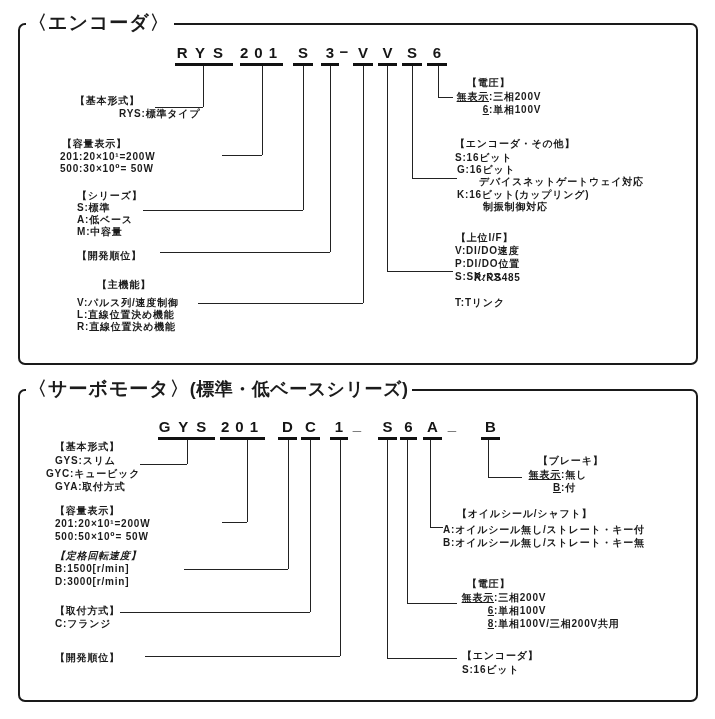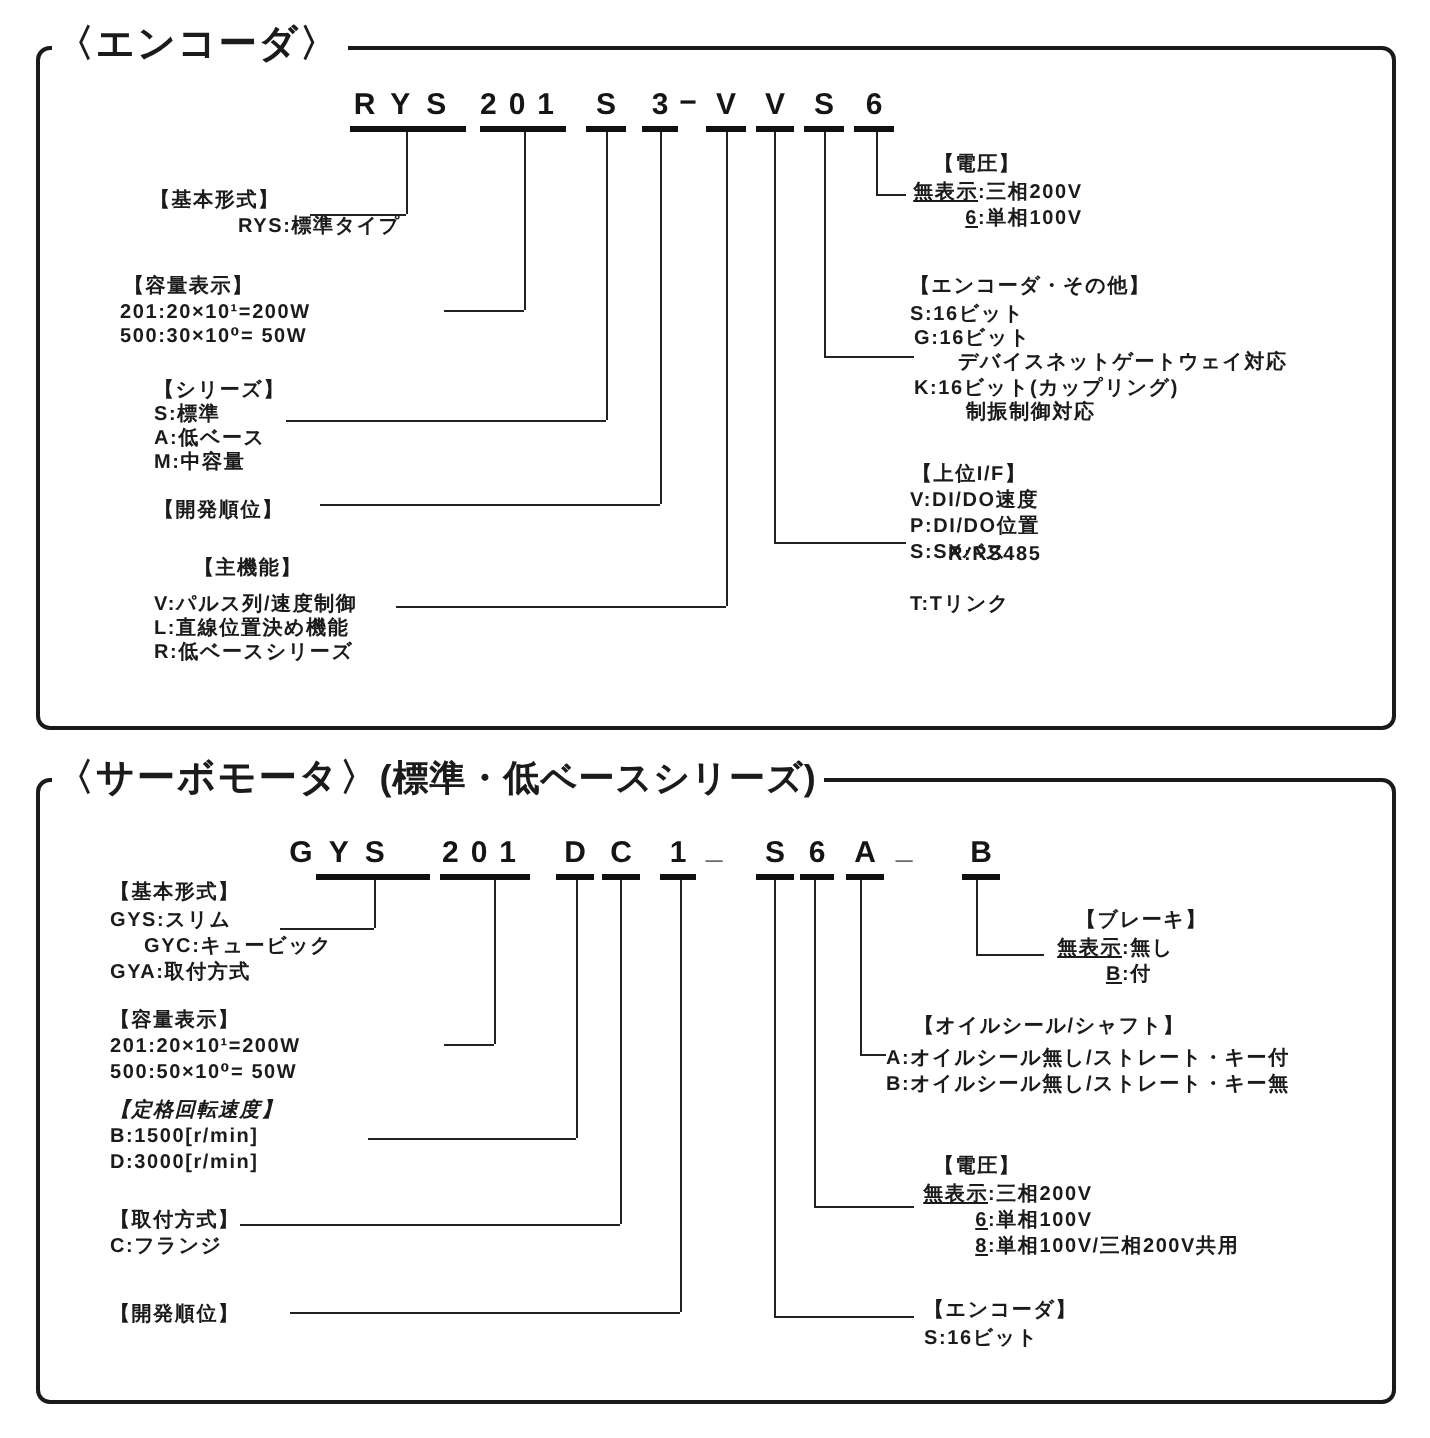--- a/index.html
+++ b/index.html
@@ -80,21 +80,21 @@
 <div class="t" style="left:77px;top:190px;">【シリーズ】</div>
 <div class="r" style="left:77px;top:202px;">S:標準</div>
 <div class="r" style="left:77px;top:214px;">A:低ベース</div>
 <div class="r" style="left:77px;top:226px;">M:中容量</div>
 
 <div class="t" style="left:77px;top:250px;">【開発順位】</div>
 
 <div class="t" style="left:77px;top:279px;margin-left:20px;">【主機能】</div>
 <div class="r" style="left:77px;top:297px;">V:パルス列/速度制御</div>
 <div class="r" style="left:77px;top:309px;">L:直線位置決め機能</div>
-<div class="r" style="left:77px;top:321px;">R:低ベースシリーズ</div>
+<div class="r" style="left:77px;top:321px;">R:直線位置決め機能</div>
 
 <div class="t" style="left:467px;top:77px;">【電圧】</div>
 <div class="r" style="left:455px;top:91px;"><span class="wc">無表示</span><span>:三相200V</span></div>
 <div class="r" style="left:455px;top:104px;"><span class="wc">6</span><span>:単相100V</span></div>
 
 <div class="t" style="left:455px;top:138px;">【エンコーダ・その他】</div>
 <div class="r" style="left:455px;top:152px;">S:16ビット</div>
 <div class="r" style="left:457px;top:164px;">G:16ビット</div>
 <div class="r" style="left:457px;top:176px;padding-left:22px;">デバイスネットゲートウェイ対応</div>
 <div class="r" style="left:457px;top:189px;">K:16ビット(カップリング)</div>
@@ -103,21 +103,21 @@
 <div class="t" style="left:456px;top:232px;">【上位I/F】</div>
 <div class="r" style="left:455px;top:245px;">V:DI/DO速度</div>
 <div class="r" style="left:455px;top:258px;">P:DI/DO位置</div>
 <div class="r" style="left:455px;top:271px;">S:SXバス</div>
 <div class="r" style="left:455px;top:272px;margin-left:19px;">R:RS485</div>
 <div class="r" style="left:455px;top:297px;">T:Tリンク</div>
 
 <div class="box" style="left:18px;top:389px;width:676px;height:309px;"></div>
 <div class="boxtitle" style="left:26px;top:376px;"><span>〈サーボモータ〉</span><span class="sub">(標準・低ベースシリーズ)</span></div>
 
-<div class="cg" style="left:144px;top:419px;width:57px;letter-spacing:8px;">GYS</div>
+<div class="cg" style="left:158px;top:419px;width:57px;letter-spacing:8px;">GYS</div>
 <div class="cg" style="left:220px;top:419px;width:45px;letter-spacing:6px;">201</div>
 <div class="cg" style="left:278px;top:419px;width:19px;">D</div>
 <div class="cg" style="left:301px;top:419px;width:19px;">C</div>
 <div class="cg" style="left:330px;top:419px;width:18px;">1</div>
 <div class="cg" style="left:350px;top:417px;width:14px;">_</div>
 <div class="cg" style="left:378px;top:419px;width:19px;">S</div>
 <div class="cg" style="left:400px;top:419px;width:17px;">6</div>
 <div class="cg" style="left:423px;top:419px;width:19px;">A</div>
 <div class="cg" style="left:445px;top:417px;width:14px;">_</div>
 <div class="cg" style="left:481px;top:419px;width:19px;">B</div>
@@ -147,21 +147,21 @@
 <div class="hl" style="left:184px;top:569px;width:104px;"></div>
 <div class="hl" style="left:120px;top:612px;width:190px;"></div>
 <div class="hl" style="left:145px;top:656px;width:195px;"></div>
 <div class="hl" style="left:387px;top:658px;width:70px;"></div>
 <div class="hl" style="left:407px;top:603px;width:50px;"></div>
 <div class="hl" style="left:430px;top:527px;width:13px;"></div>
 <div class="hl" style="left:488px;top:477px;width:34px;"></div>
 
 <div class="t" style="left:55px;top:441px;">【基本形式】</div>
 <div class="r" style="left:55px;top:455px;">GYS:スリム</div>
-<div class="r" style="left:72px;top:468px;">GYC:キュービック</div>
+<div class="r" style="left:46px;top:468px;">GYC:キュービック</div>
 <div class="r" style="left:55px;top:481px;">GYA:取付方式</div>
 
 <div class="t" style="left:55px;top:505px;">【容量表示】</div>
 <div class="r" style="left:55px;top:518px;">201:20×10¹=200W</div>
 <div class="r" style="left:55px;top:531px;">500:50×10⁰= 50W</div>
 
 <div class="t" style="left:55px;top:550px;font-style:italic;">【定格回転速度】</div>
 <div class="r" style="left:55px;top:563px;">B:1500[r/min]</div>
 <div class="r" style="left:55px;top:576px;">D:3000[r/min]</div>
 

